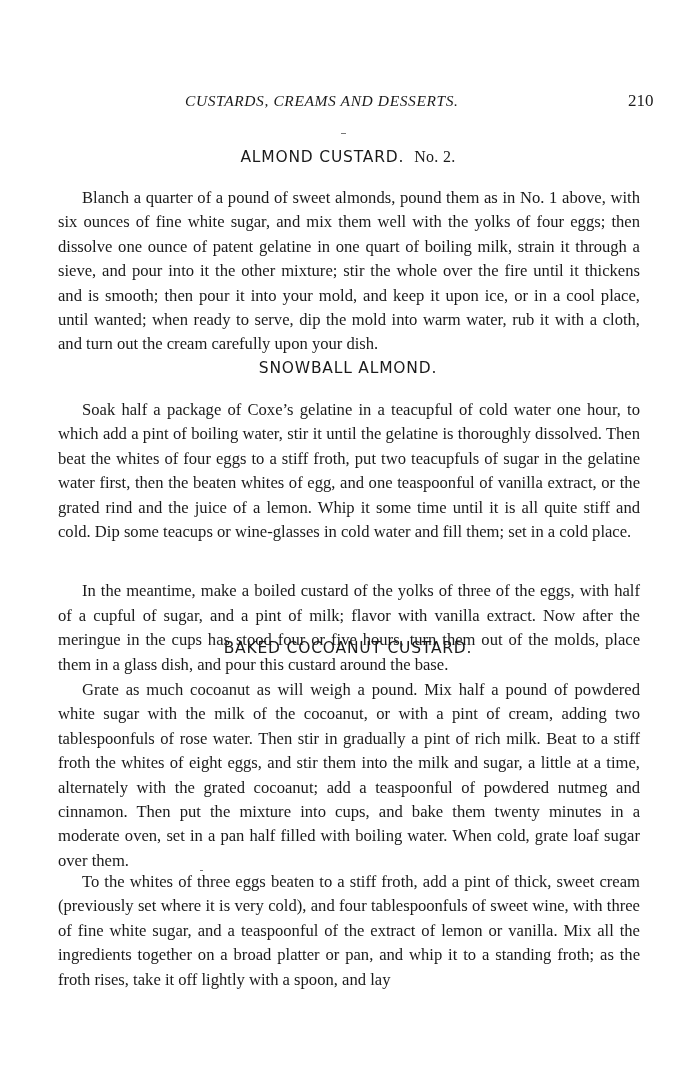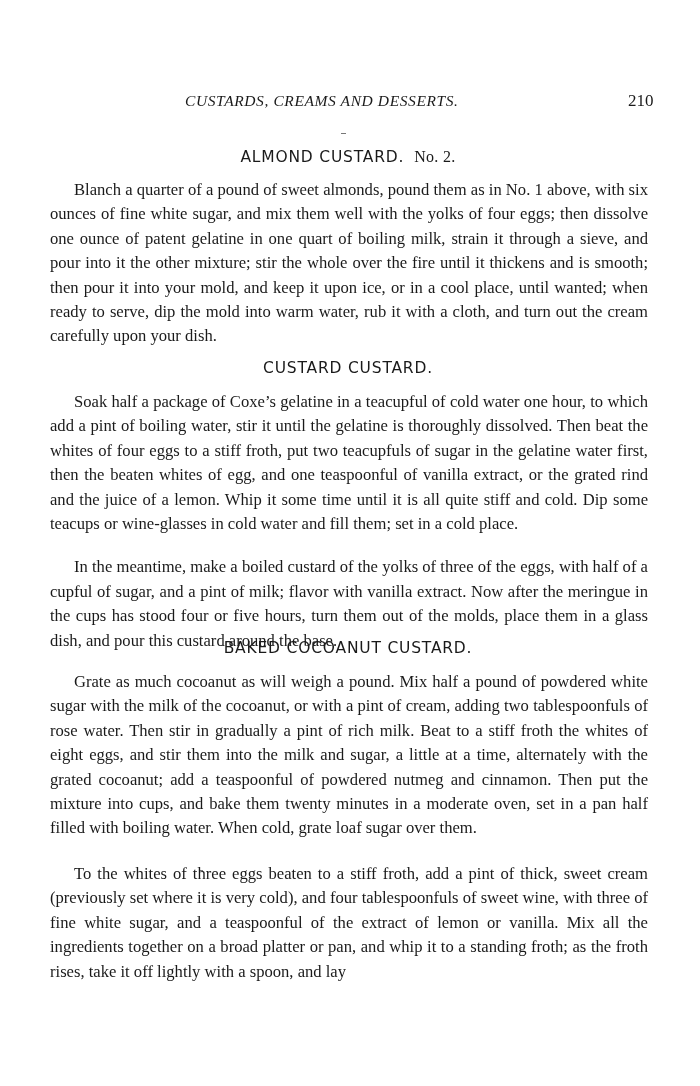--- a/index.html
+++ b/index.html
@@ -60,21 +60,21 @@
       height: 27px;
       line-height: 27px;
     }
     .section-heading .num {
       font-family: "Liberation Serif", serif;
       font-size: 16px;
       letter-spacing: 0.3px;
       margin-left: 10px;
     }
     .para {
-      margin: 8px;
+      margin: 16px;
       font-family: "Liberation Serif", serif;
       font-size: 16.6px;
       line-height: 24.4px;
       text-align: justify;
       text-indent: 24px;
       padding-left: 2px;
     }
     .gap {
       height: 3px;
     }
@@ -96,21 +96,21 @@
   </div>
 
   <div class="speck" style="left:341px; top:133px;"></div>
 
   <div class="content" style="top:143px;">
     <h2 class="section-heading"><span>ALMOND CUSTARD.</span><span class="num">No. 2.</span></h2>
     <p class="para">Blanch a quarter of a pound of sweet almonds, pound them as in No. 1 above, with six ounces of fine white sugar, and mix them well with the yolks of four eggs; then dissolve one ounce of patent gelatine in one quart of boiling milk, strain it through a sieve, and pour into it the other mixture; stir the whole over the fire until it thickens and is smooth; then pour it into your mold, and keep it upon ice, or in a cool place, until wanted; when ready to serve, dip the mold into warm water, rub it with a cloth, and turn out the cream carefully upon your dish.</p>
   </div>
 
   <div class="content" style="top:355px;">
-    <h2 class="section-heading"><span>CUSTARD CUSTARD.</span></h2>
+    <h2 class="section-heading"><span>SNOWBALL ALMOND.</span></h2>
     <p class="para">Soak half a package of Coxe’s gelatine in a teacupful of cold water one hour, to which add a pint of boiling water, stir it until the gelatine is thoroughly dissolved. Then beat the whites of four eggs to a stiff froth, put two teacupfuls of sugar in the gelatine water first, then the beaten whites of egg, and one teaspoonful of vanilla extract, or the grated rind and the juice of a lemon. Whip it some time until it is all quite stiff and cold. Dip some teacups or wine-glasses in cold water and fill them; set in a cold place.</p>
     <div class="gap"></div>
     <p class="para">In the meantime, make a boiled custard of the yolks of three of the eggs, with half of a cupful of sugar, and a pint of milk; flavor with vanilla extract. Now after the meringue in the cups has stood four or five hours, turn them out of the molds, place them in a glass dish, and pour this custard around the base.</p>
   </div>
 
   <div class="content" style="top:635px;">
     <h2 class="section-heading"><span>BAKED COCOANUT CUSTARD.</span></h2>
     <p class="para">Grate as much cocoanut as will weigh a pound. Mix half a pound of powdered white sugar with the milk of the cocoanut, or with a pint of cream, adding two tablespoonfuls of rose water. Then stir in gradually a pint of rich milk. Beat to a stiff froth the whites of eight eggs, and stir them into the milk and sugar, a little at a time, alternately with the grated cocoanut; add a teaspoonful of powdered nutmeg and cinnamon. Then put the mixture into cups, and bake them twenty minutes in a moderate oven, set in a pan half filled with boiling water. When cold, grate loaf sugar over them.</p>
   </div>
 

